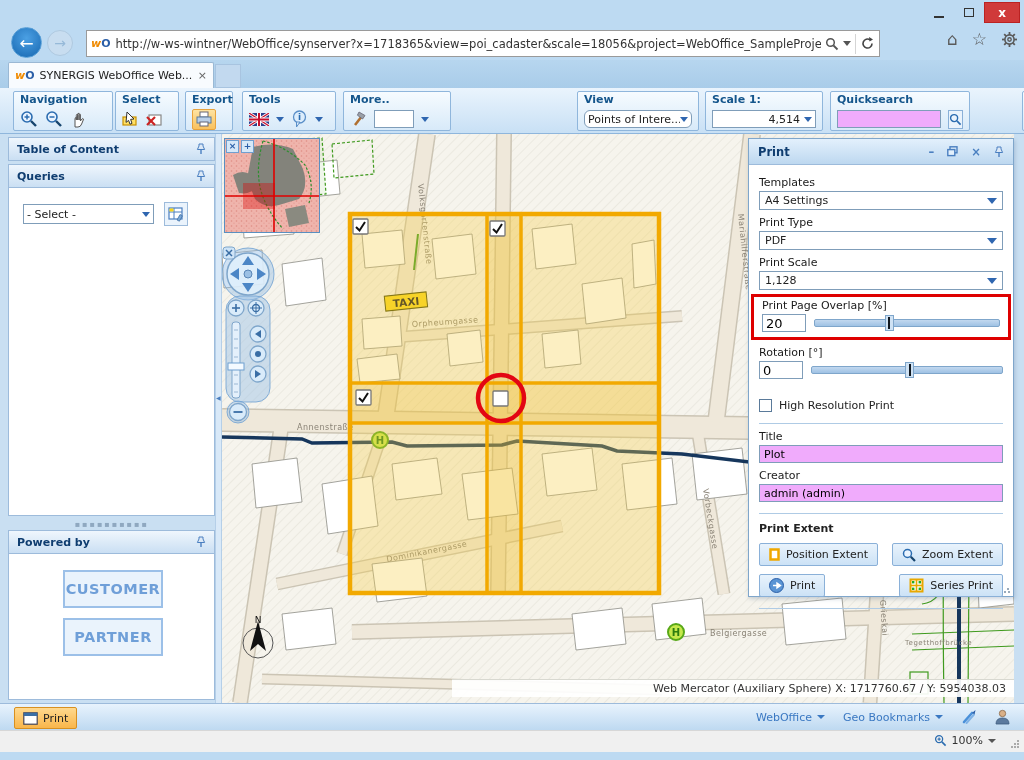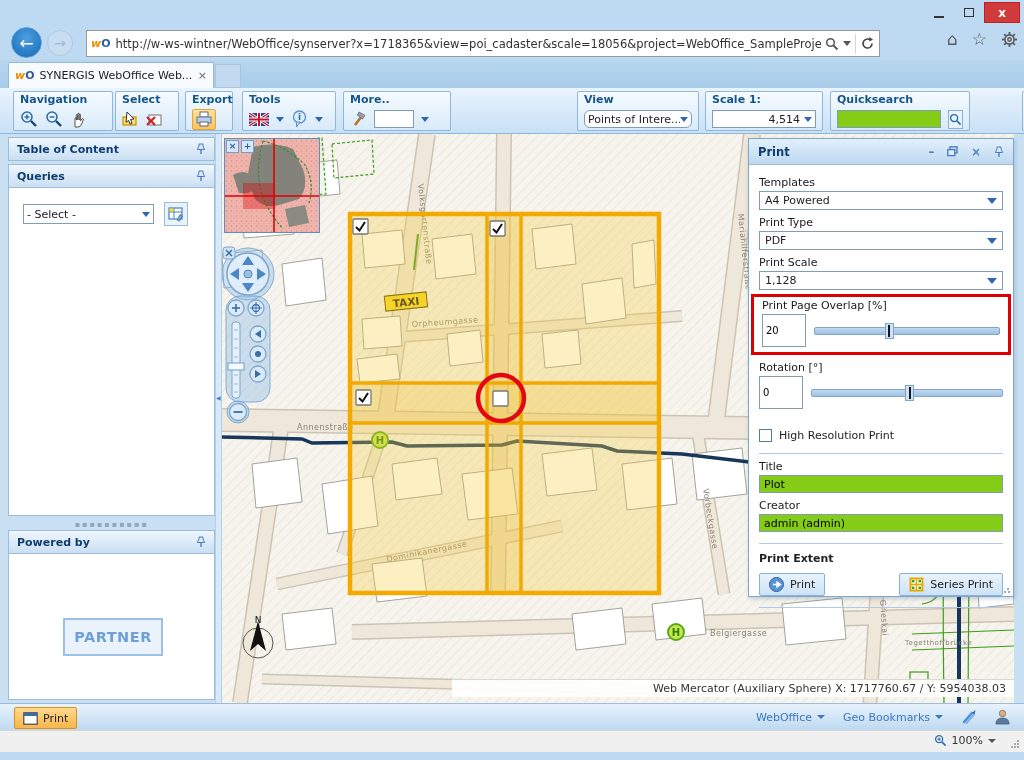--- a/index.html
+++ b/index.html
@@ -79,25 +79,25 @@
   
   .printpanel { position:absolute; left:748px; top:4px; width:266px; height:459px; background:#fff;
     border:1px solid #7FA6CB; box-shadow:1px 2px 4px rgba(60,90,130,0.25); }
   .pphead { height:26px; background:linear-gradient(#E3F0FC,#BDD8F0); border-bottom:1px solid #9DBBDB;
     display:flex; align-items:center; padding:0 9px; font-weight:bold; font-size:11.5px; color:#0F3D70; }
   .pphead .hicons { margin-left:auto; display:flex; align-items:center; gap:13px; color:#4A7FC0; }
   .ppbody { padding:5px 10px 0 10px; display:flex; flex-direction:column; }
   .flabel { margin-top:6px; color:#1A1A1A; }
   .fselect { margin-top:2px; height:19px; border:1px solid #7F9DB9; background:#fff; display:flex; align-items:center; padding:0 5px; }
   .fselect .caret { margin-left:auto; border-top-width:6px; border-left-width:5px; border-right-width:5px; }
-  .finput { margin-top:2px; height:18px; border:1px solid #7F9DB9; background:#84cc16; width:100%;
+  .finput { margin-top:2px; height:18px; border:1px solid #7F9DB9; background:#f0abfc; width:100%;
     font-family:"DejaVu Sans",sans-serif; font-size:11px; padding:0 4px; }
   .redbox { border:3px solid #DE0000; margin:4px -8px 0 -8px; padding:1px 8px 5px 8px; }
   .sliderrow { display:flex; align-items:center; gap:8px; margin-top:2px; }
-  .sliderrow input { width:44px; height:33px; border:1px solid #7F9DB9; font-family:"DejaVu Sans",sans-serif; font-size:10px; padding:0 3px; }
+  .sliderrow input { width:44px; height:18px; border:1px solid #7F9DB9; font-family:"DejaVu Sans",sans-serif; font-size:13px; padding:0 3px; }
   .track { position:relative; flex:1; height:8px; border:1px solid #7FA6CB; border-radius:2px;
     background:linear-gradient(#C2D8EF,#9FC2E4); }
   .thumb { position:absolute; top:-5px; width:9px; height:16px; background:#CFE2F4; border:1px solid #7FA6CB;
     display:flex; align-items:center; justify-content:center; }
   .thumb::after { content:""; width:2px; height:12px; background:#101820; }
   .cbrow { display:flex; align-items:center; gap:7px; margin-top:20px; }
   .cbox { width:13px; height:13px; border:1px solid #5A7A9A; background:#fff; }
   .divider { border-top:1px solid #AFCBE5; margin:11px 0 0 0; }
   .extlabel { font-weight:bold; margin-top:8px; }
   .btnrow { display:flex; justify-content:space-between; margin-top:8px; }
@@ -357,20 +357,23 @@
     </div>
     <div class="dots">▪▪▪▪▪▪▪▪▪▪</div>
     <div class="phead" style="top:396px;">
       <span>Powered by</span>
       <svg class="pin" width="10" height="12" viewBox="0 0 10 12">
           <path d="M3,1 h4 v2 l1.6,3.5 h-7.2 L3,3 Z" fill="#DDE9F6" stroke="#4A7FC0" stroke-width="1"></path>
           <line x1="5" y1="6.5" x2="5" y2="11" stroke="#4A7FC0" stroke-width="1.4"></line>
         </svg>
     </div>
     <div class="pbody" style="top:420px; height:146px;">
+      <div class="phbox" style="position:absolute; left:54px; top:16px; width:100px; height:38px;">
+          <span>CUSTOMER</span>
+        </div>
       <div class="phbox" style="position:absolute; left:54px; top:64px; width:100px; height:38px;">
           <span>PARTNER</span>
         </div>
     </div>
 
     <div class="vsplit">
         <span class="harrow">◀</span>
       </div>
 
     <div class="maparea">
@@ -627,21 +630,21 @@
           <span style="font-weight:bold;">×</span>
           <svg width="10" height="12" viewBox="0 0 10 12">
               <path d="M3,1 h4 v2 l1.6,3.5 h-7.2 L3,3 Z" fill="#DDE9F6" stroke="#4A7FC0" stroke-width="1"></path>
               <line x1="5" y1="6.5" x2="5" y2="11" stroke="#4A7FC0" stroke-width="1.4"></line>
             </svg>
         </span>
       </div>
       <div class="ppbody">
         <div class="flabel">Templates</div>
         <div class="fselect">
-          <span>A4 Powered</span>
+          <span>A4 Settings</span>
           <div class="caret"></div>
         </div>
         <div class="flabel">Print Type</div>
         <div class="fselect">
           <span>PDF</span>
           <div class="caret"></div>
         </div>
         <div class="flabel">Print Scale</div>
         <div class="fselect">
           <span>1,128</span>
@@ -674,20 +677,35 @@
         <div class="divider"></div>
 
         <div class="flabel">Title</div>
         <input class="finput" value="Plot" style="">
         <div class="flabel">Creator</div>
         <input class="finput" value="admin (admin)" style="">
 
         <div class="divider"></div>
 
         <div class="extlabel">Print Extent</div>
+        <div class="btnrow">
+          <div class="ppbtn">
+            <svg width="11" height="13" viewBox="0 0 11 13">
+                <rect x="1.5" y="1.5" width="8" height="10" fill="#fff" stroke="#F0A800" stroke-width="2.5"></rect>
+              </svg>
+            <span>Position Extent</span>
+          </div>
+          <div class="ppbtn">
+            <svg width="14" height="14" viewBox="0 0 14 14">
+                <circle cx="5.5" cy="5.5" r="4" fill="#EAF4FF" stroke="#2B6CB0" stroke-width="1.5"></circle>
+                <line x1="8.8" y1="8.8" x2="13" y2="13" stroke="#17456E" stroke-width="2.2"></line>
+              </svg>
+            <span>Zoom Extent</span>
+          </div>
+        </div>
         <div class="btnrow" style="justify-content:flex-start; gap:0;">
           <div class="ppbtn">
             <svg width="15" height="15" viewBox="0 0 15 15">
                 <circle cx="7.5" cy="7.5" r="7" fill="#5A94D4" stroke="#2B5FA8"></circle>
                 <polygon points="4,7.5 8,7.5 8,5 11.5,7.5 8,10 8,7.5" fill="#fff" stroke="#fff" stroke-width="1.4"></polygon>
               </svg>
             <span>Print</span>
           </div>
           <div class="ppbtn" style="margin-left:auto;">
             <svg width="15" height="15" viewBox="0 0 15 15">

